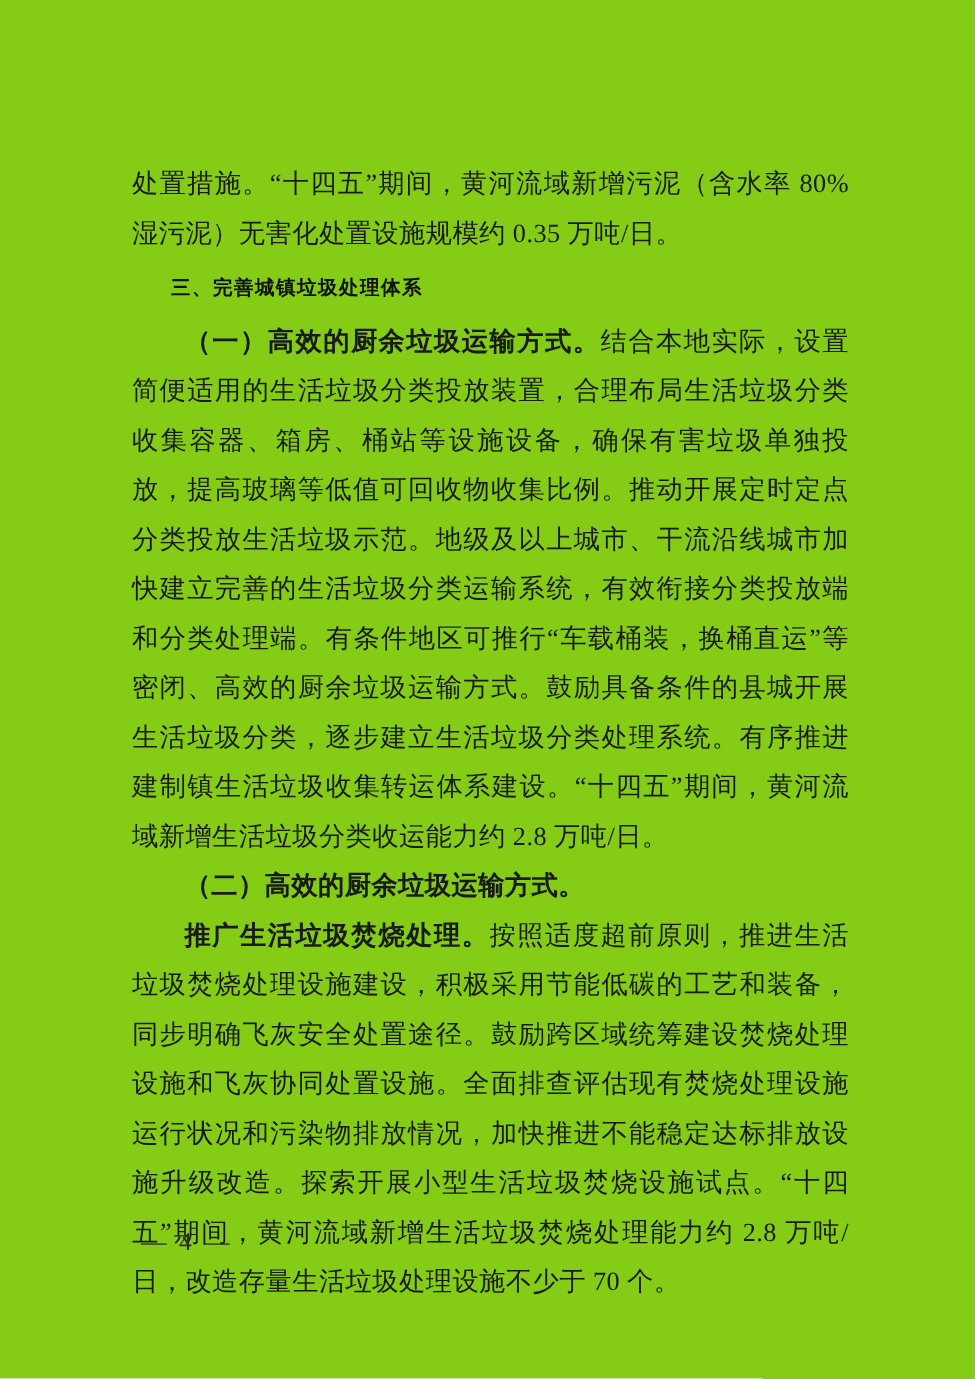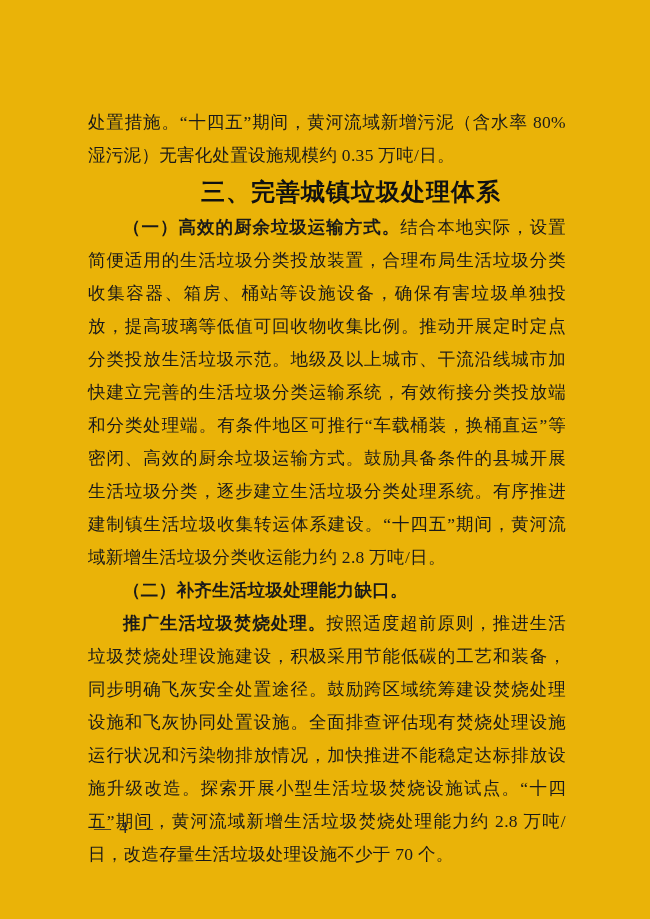--- a/index.html
+++ b/index.html
@@ -4,21 +4,21 @@
 <style>
   html, body {
     margin: 0;
     padding: 0;
     background: #ffffff;
   }
   .page {
     position: relative;
     width: 650px;
     height: 919px;
-    background: #eab308;
+    background: #84cc16;
     overflow: hidden;
     font-family: "Liberation Serif", "DejaVu Serif", serif;
     color: #1a1a1a;
   }
   .content {
     position: absolute;
     left: 88px;
     top: 106px;
     width: 478px;
     font-size: 17.5px;
@@ -31,25 +31,25 @@
     padding: 0;
   }
   .para-continuation {
     text-indent: 0;
   }
   .section-heading {
     margin: 3px 0 3px 0;
     text-indent: 2em;
     font-family: "Liberation Sans", "DejaVu Sans", sans-serif;
     font-weight: 700;
-    font-size: 24px;
+    font-size: 13px;
     line-height: 33px;
     letter-spacing: 1px;
     color: #111111;
-    text-align: center;
+    text-align: left;
   }
   .para {
     text-indent: 2em;
   }
   .lead {
     font-weight: 700;
   }
   .footer-pageno {
     position: absolute;
     left: 94px;
@@ -71,21 +71,21 @@
       <span>处置措施。“十四五”期间，黄河流域新增污泥（含水率 80%湿污泥）无害化处置设施规模约 0.35 万吨/日。</span>
     </p>
 
     <h2 class="section-heading">三、完善城镇垃圾处理体系</h2>
 
     <p class="para">
       <span class="lead">（一）高效的厨余垃圾运输方式。</span><span>结合本地实际，设置简便适用的生活垃圾分类投放装置，合理布局生活垃圾分类收集容器、箱房、桶站等设施设备，确保有害垃圾单独投放，提高玻璃等低值可回收物收集比例。推动开展定时定点分类投放生活垃圾示范。地级及以上城市、干流沿线城市加快建立完善的生活垃圾分类运输系统，有效衔接分类投放端和分类处理端。有条件地区可推行“车载桶装，换桶直运”等密闭、高效的厨余垃圾运输方式。鼓励具备条件的县城开展生活垃圾分类，逐步建立生活垃圾分类处理系统。有序推进建制镇生活垃圾收集转运体系建设。“十四五”期间，黄河流域新增生活垃圾分类收运能力约 2.8 万吨/日。</span>
     </p>
 
     <p class="para">
-      <span class="lead">（二）补齐生活垃圾处理能力缺口。</span><span></span>
+      <span class="lead">（二）高效的厨余垃圾运输方式。</span><span></span>
     </p>
 
     <p class="para">
       <span class="lead">推广生活垃圾焚烧处理。</span><span>按照适度超前原则，推进生活垃圾焚烧处理设施建设，积极采用节能低碳的工艺和装备，同步明确飞灰安全处置途径。鼓励跨区域统筹建设焚烧处理设施和飞灰协同处置设施。全面排查评估现有焚烧处理设施运行状况和污染物排放情况，加快推进不能稳定达标排放设施升级改造。探索开展小型生活垃圾焚烧设施试点。“十四五”期间，黄河流域新增生活垃圾焚烧处理能力约 2.8 万吨/日，改造存量生活垃圾处理设施不少于 70 个。</span>
     </p>
 
   </div>
 
   <div class="footer-pageno">— 4 —</div>
 </div>

